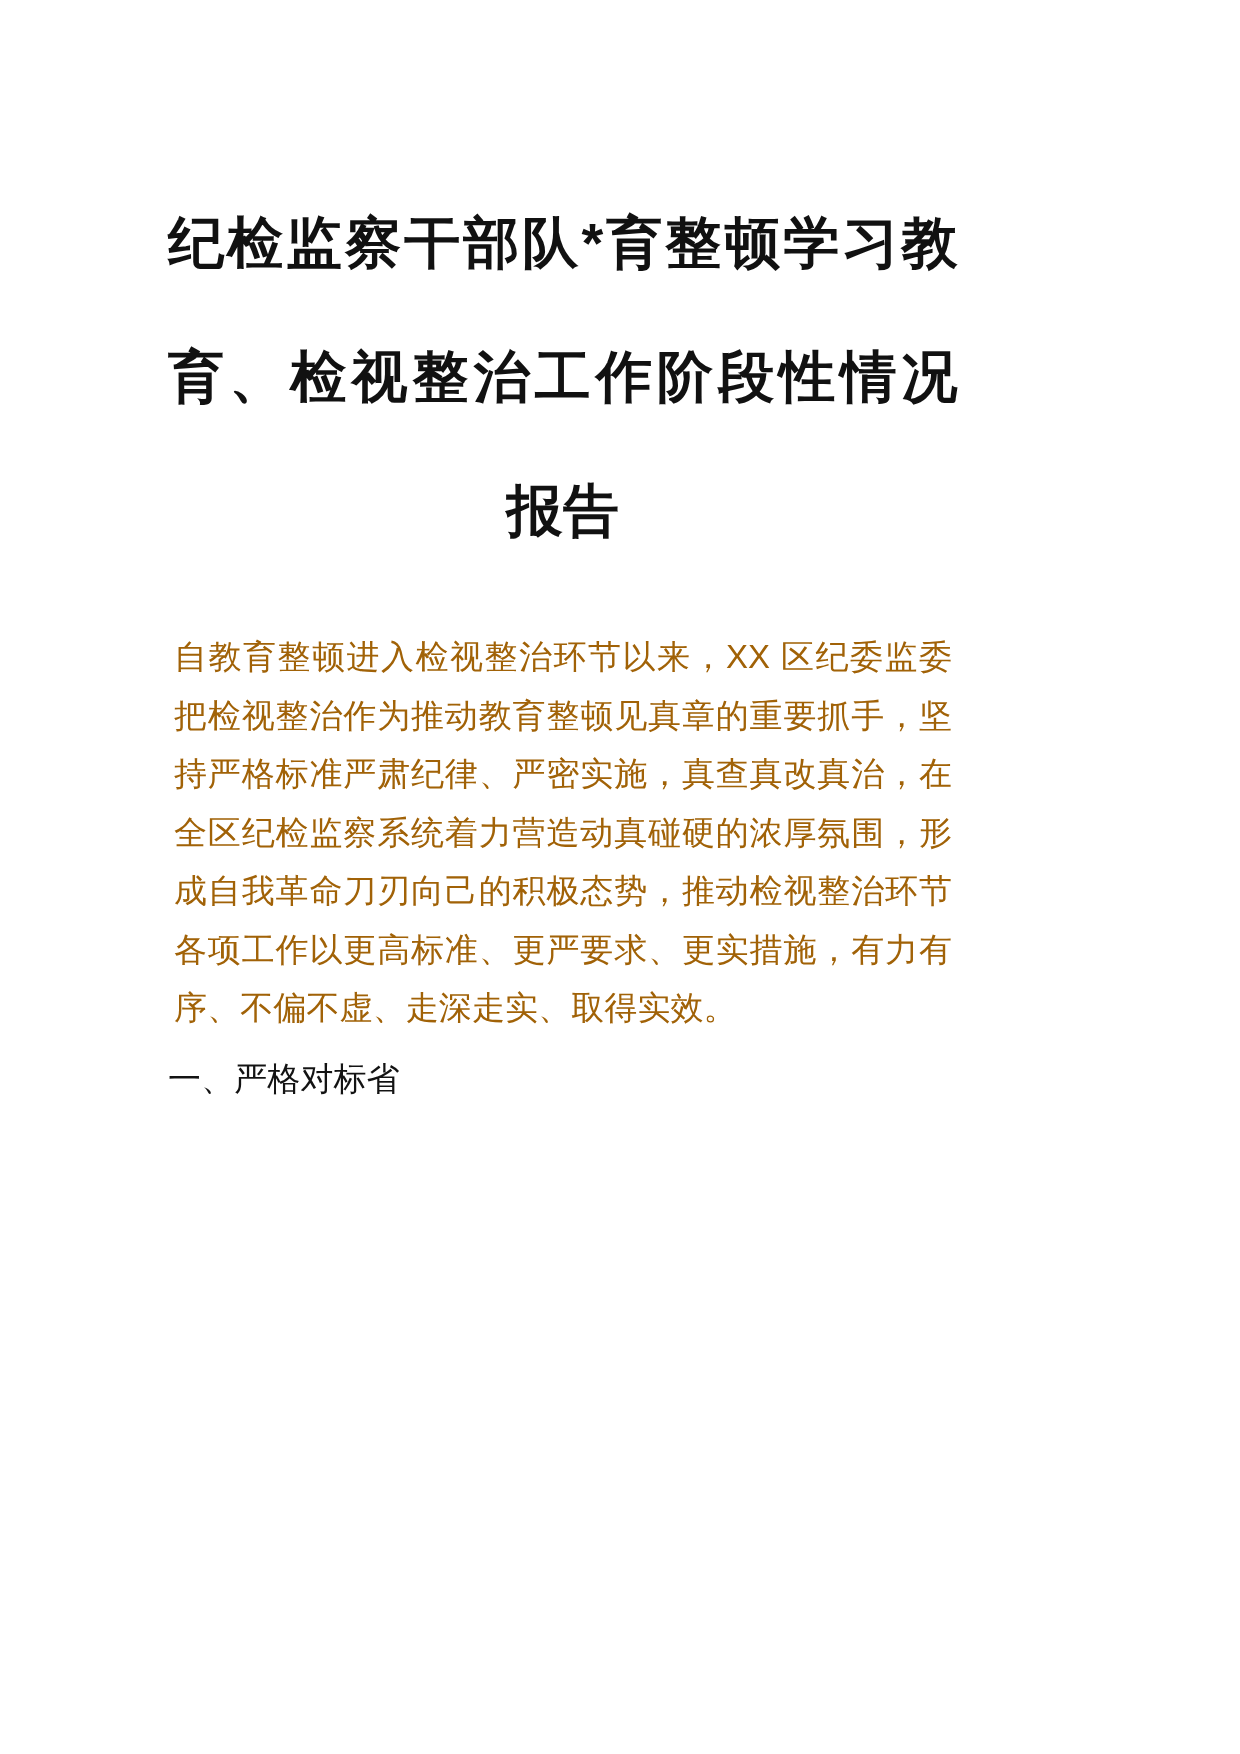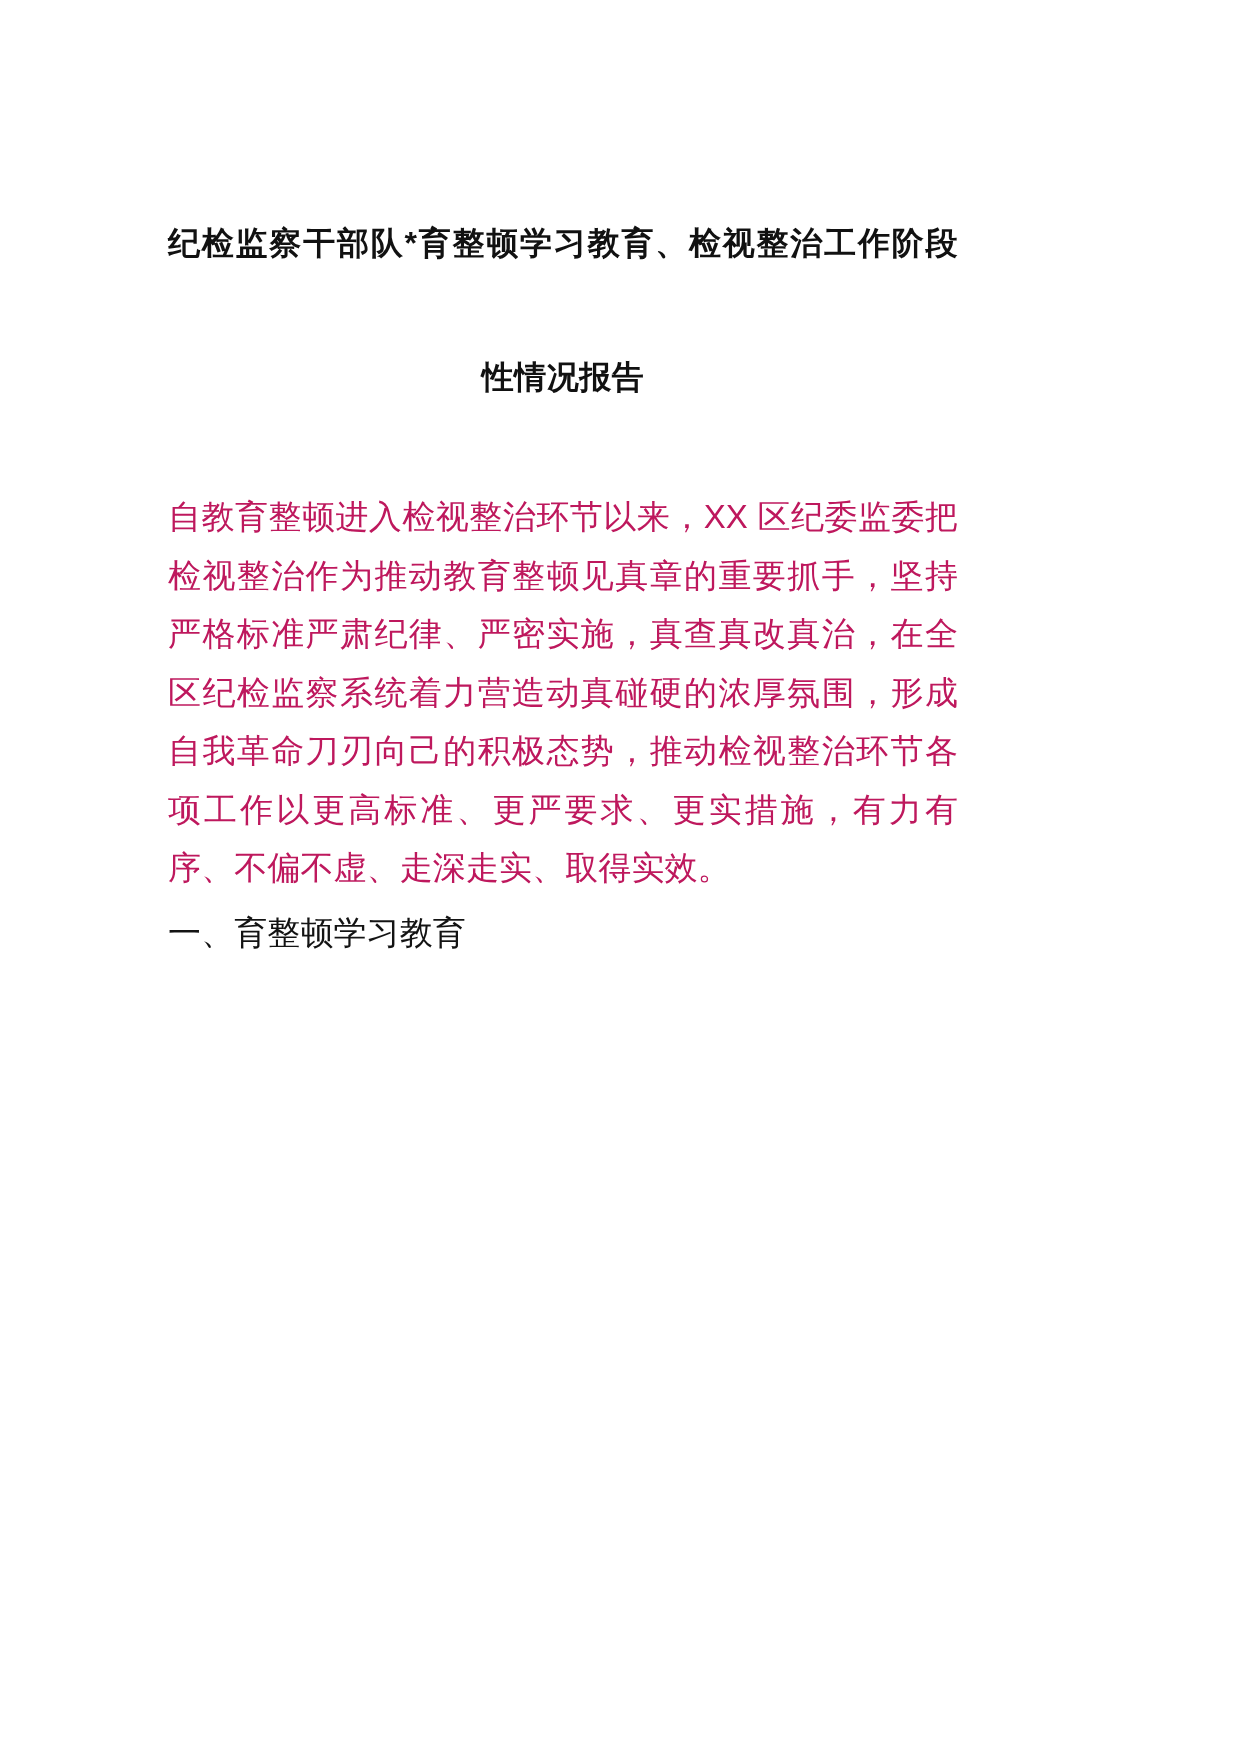--- a/index.html
+++ b/index.html
@@ -22,39 +22,39 @@
   }
   .content {
     position: absolute;
     left: 168px;
     top: 0;
     width: 790px;
   }
   .doc-title {
     margin: 0;
     padding: 0;
-    font-size: 32px;
+    font-size: 56px;
     font-weight: 700;
     line-height: 134px;
     letter-spacing: 0.5px;
     color: #111111;
     text-align: justify;
     text-align-last: center;
     word-break: break-all;
   }
   .title-spacer {
     height: 176px;
   }
   .body-para {
-    margin: 0;
+    margin: 6px;
     padding: 0;
     font-size: 33px;
     font-weight: 400;
     line-height: 58.5px;
-    color: #be185d;
+    color: #a16207;
     text-align: justify;
     text-align-last: left;
     word-break: break-all;
     letter-spacing: 0.1px;
   }
   .para-gap-lg {
     height: 22px;
   }
   .para-gap-sm {
     height: 6px;
@@ -83,17 +83,17 @@
 
     <h1 class="doc-title"><span>纪检监察干部队*育整顿学习教育、检视整治工作阶段性情况报告</span></h1>
 
     <div class="para-gap-lg"></div>
     <div class="para-gap-lg"></div>
 
     <p class="body-para">自教育整顿进入检视整治环节以来，XX 区纪委监委把检视整治作为推动教育整顿见真章的重要抓手，坚持严格标准严肃纪律、严密实施，真查真改真治，在全区纪检监察系统着力营造动真碰硬的浓厚氛围，形成自我革命刀刃向己的积极态势，推动检视整治环节各项工作以更高标准、更严要求、更实措施，有力有序、不偏不虚、走深走实、取得实效。</p>
 
     <div class="para-gap-sm"></div>
 
-    <p class="section-heading">一、育整顿学习教育</p>
+    <p class="section-heading">一、严格对标省</p>
 
 
   </div>
 </div>
 
 </body></html>

